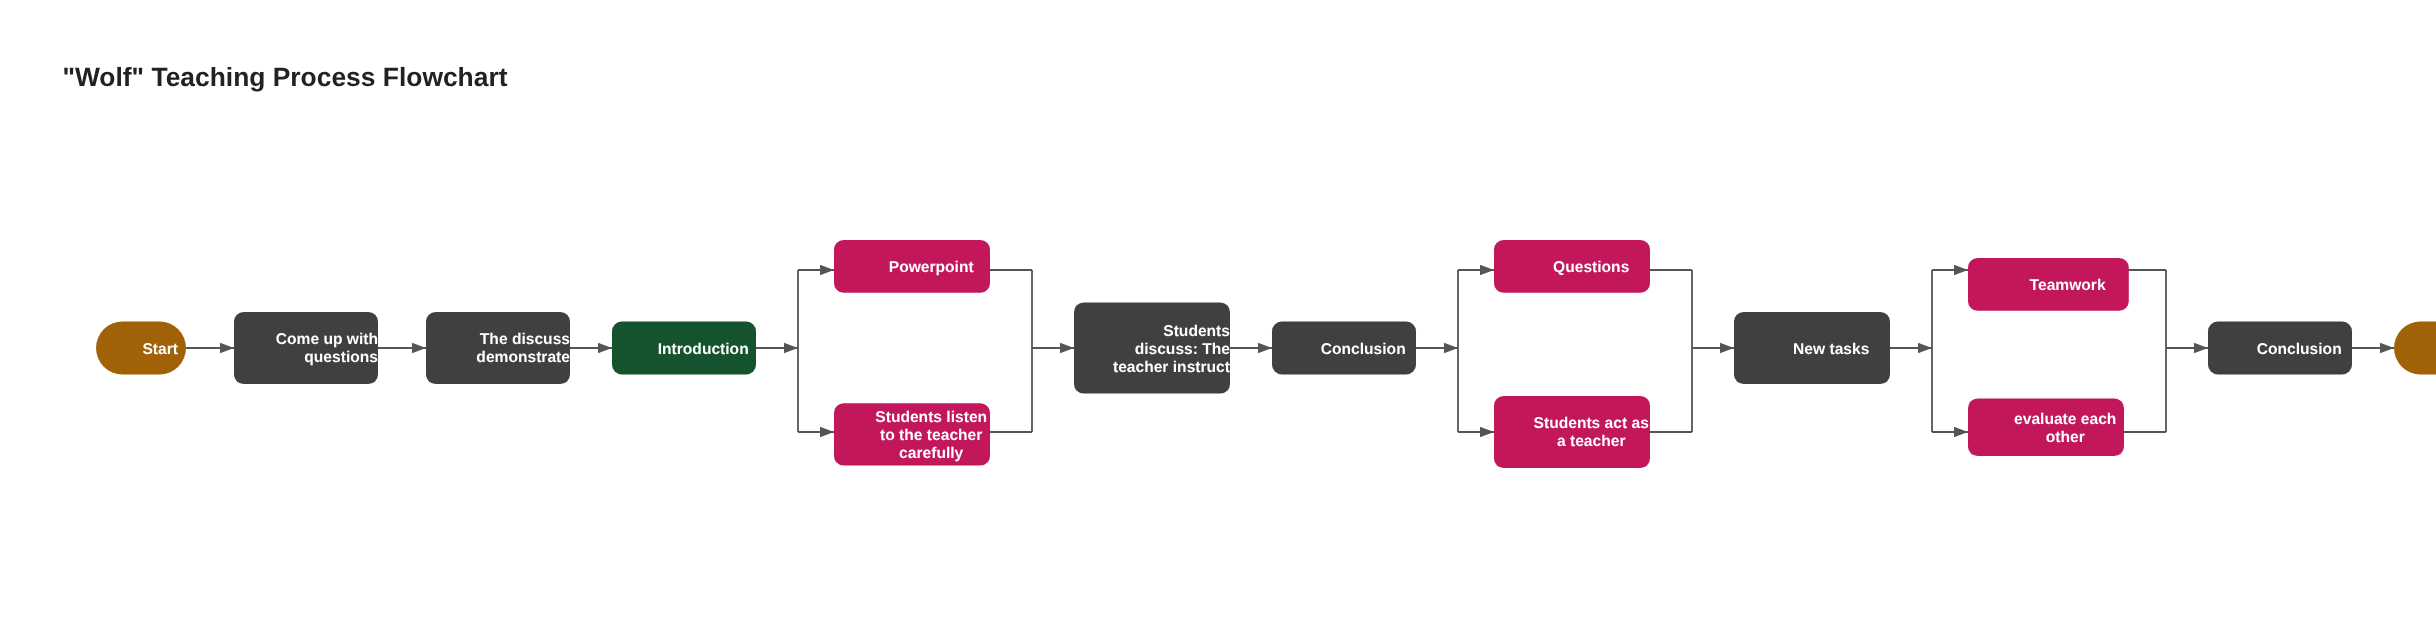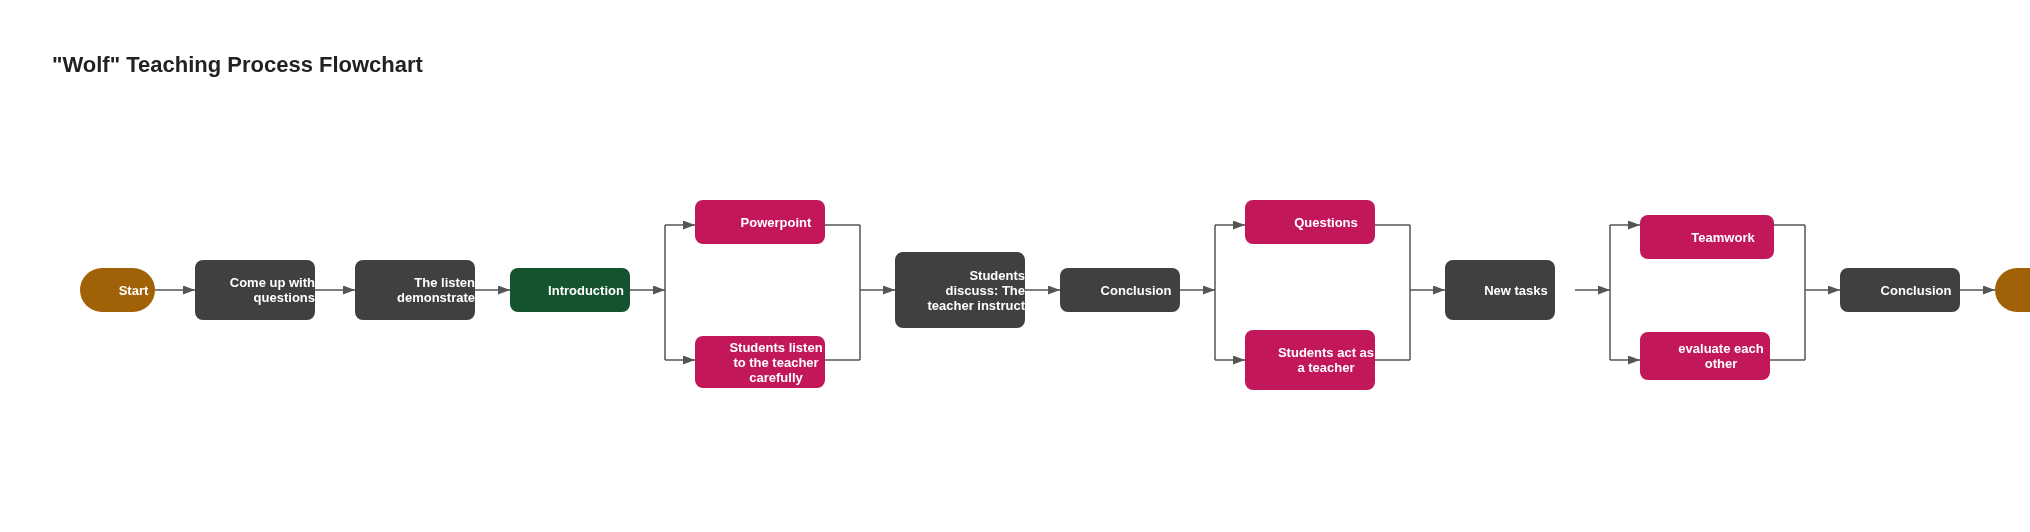--- a/index.html
+++ b/index.html
@@ -144,21 +144,21 @@
 
     <div class="node node-oval node-orange" style="left:40px; top:148px; width:75px; height:44px;">
       <span>Start</span>
     </div>
 
     <div class="node node-blue" style="left:155px; top:140px; width:120px; height:60px;">
       <span>Come up with questions</span>
     </div>
 
     <div class="node node-blue" style="left:315px; top:140px; width:120px; height:60px;">
-      <span>The listen demonstrate</span>
+      <span>The discuss demonstrate</span>
     </div>
 
     <div class="node node-indigo" style="left:470px; top:148px; width:120px; height:44px;">
       <span>Introduction</span>
     </div>
 
     <div class="node node-pink" style="left:655px; top:80px; width:130px; height:44px;">
       <span>Powerpoint</span>
     </div>
 
@@ -175,21 +175,21 @@
     </div>
 
     <div class="node node-pink" style="left:1205px; top:80px; width:130px; height:44px;">
       <span>Questions</span>
     </div>
 
     <div class="node node-pink" style="left:1205px; top:210px; width:130px; height:60px;">
       <span>Students act as a teacher</span>
     </div>
 
-    <div class="node node-blue" style="left:1405px; top:140px; width:110px; height:60px;">
+    <div class="node node-blue" style="left:1405px; top:140px; width:130px; height:60px;">
       <span>New tasks</span>
     </div>
 
     <div class="node node-pink" style="left:1600px; top:95px; width:134px; height:44px;">
       <span>Teamwork</span>
     </div>
 
     <div class="node node-pink" style="left:1600px; top:212px; width:130px; height:48px;">
       <span>evaluate each other</span>
     </div>

